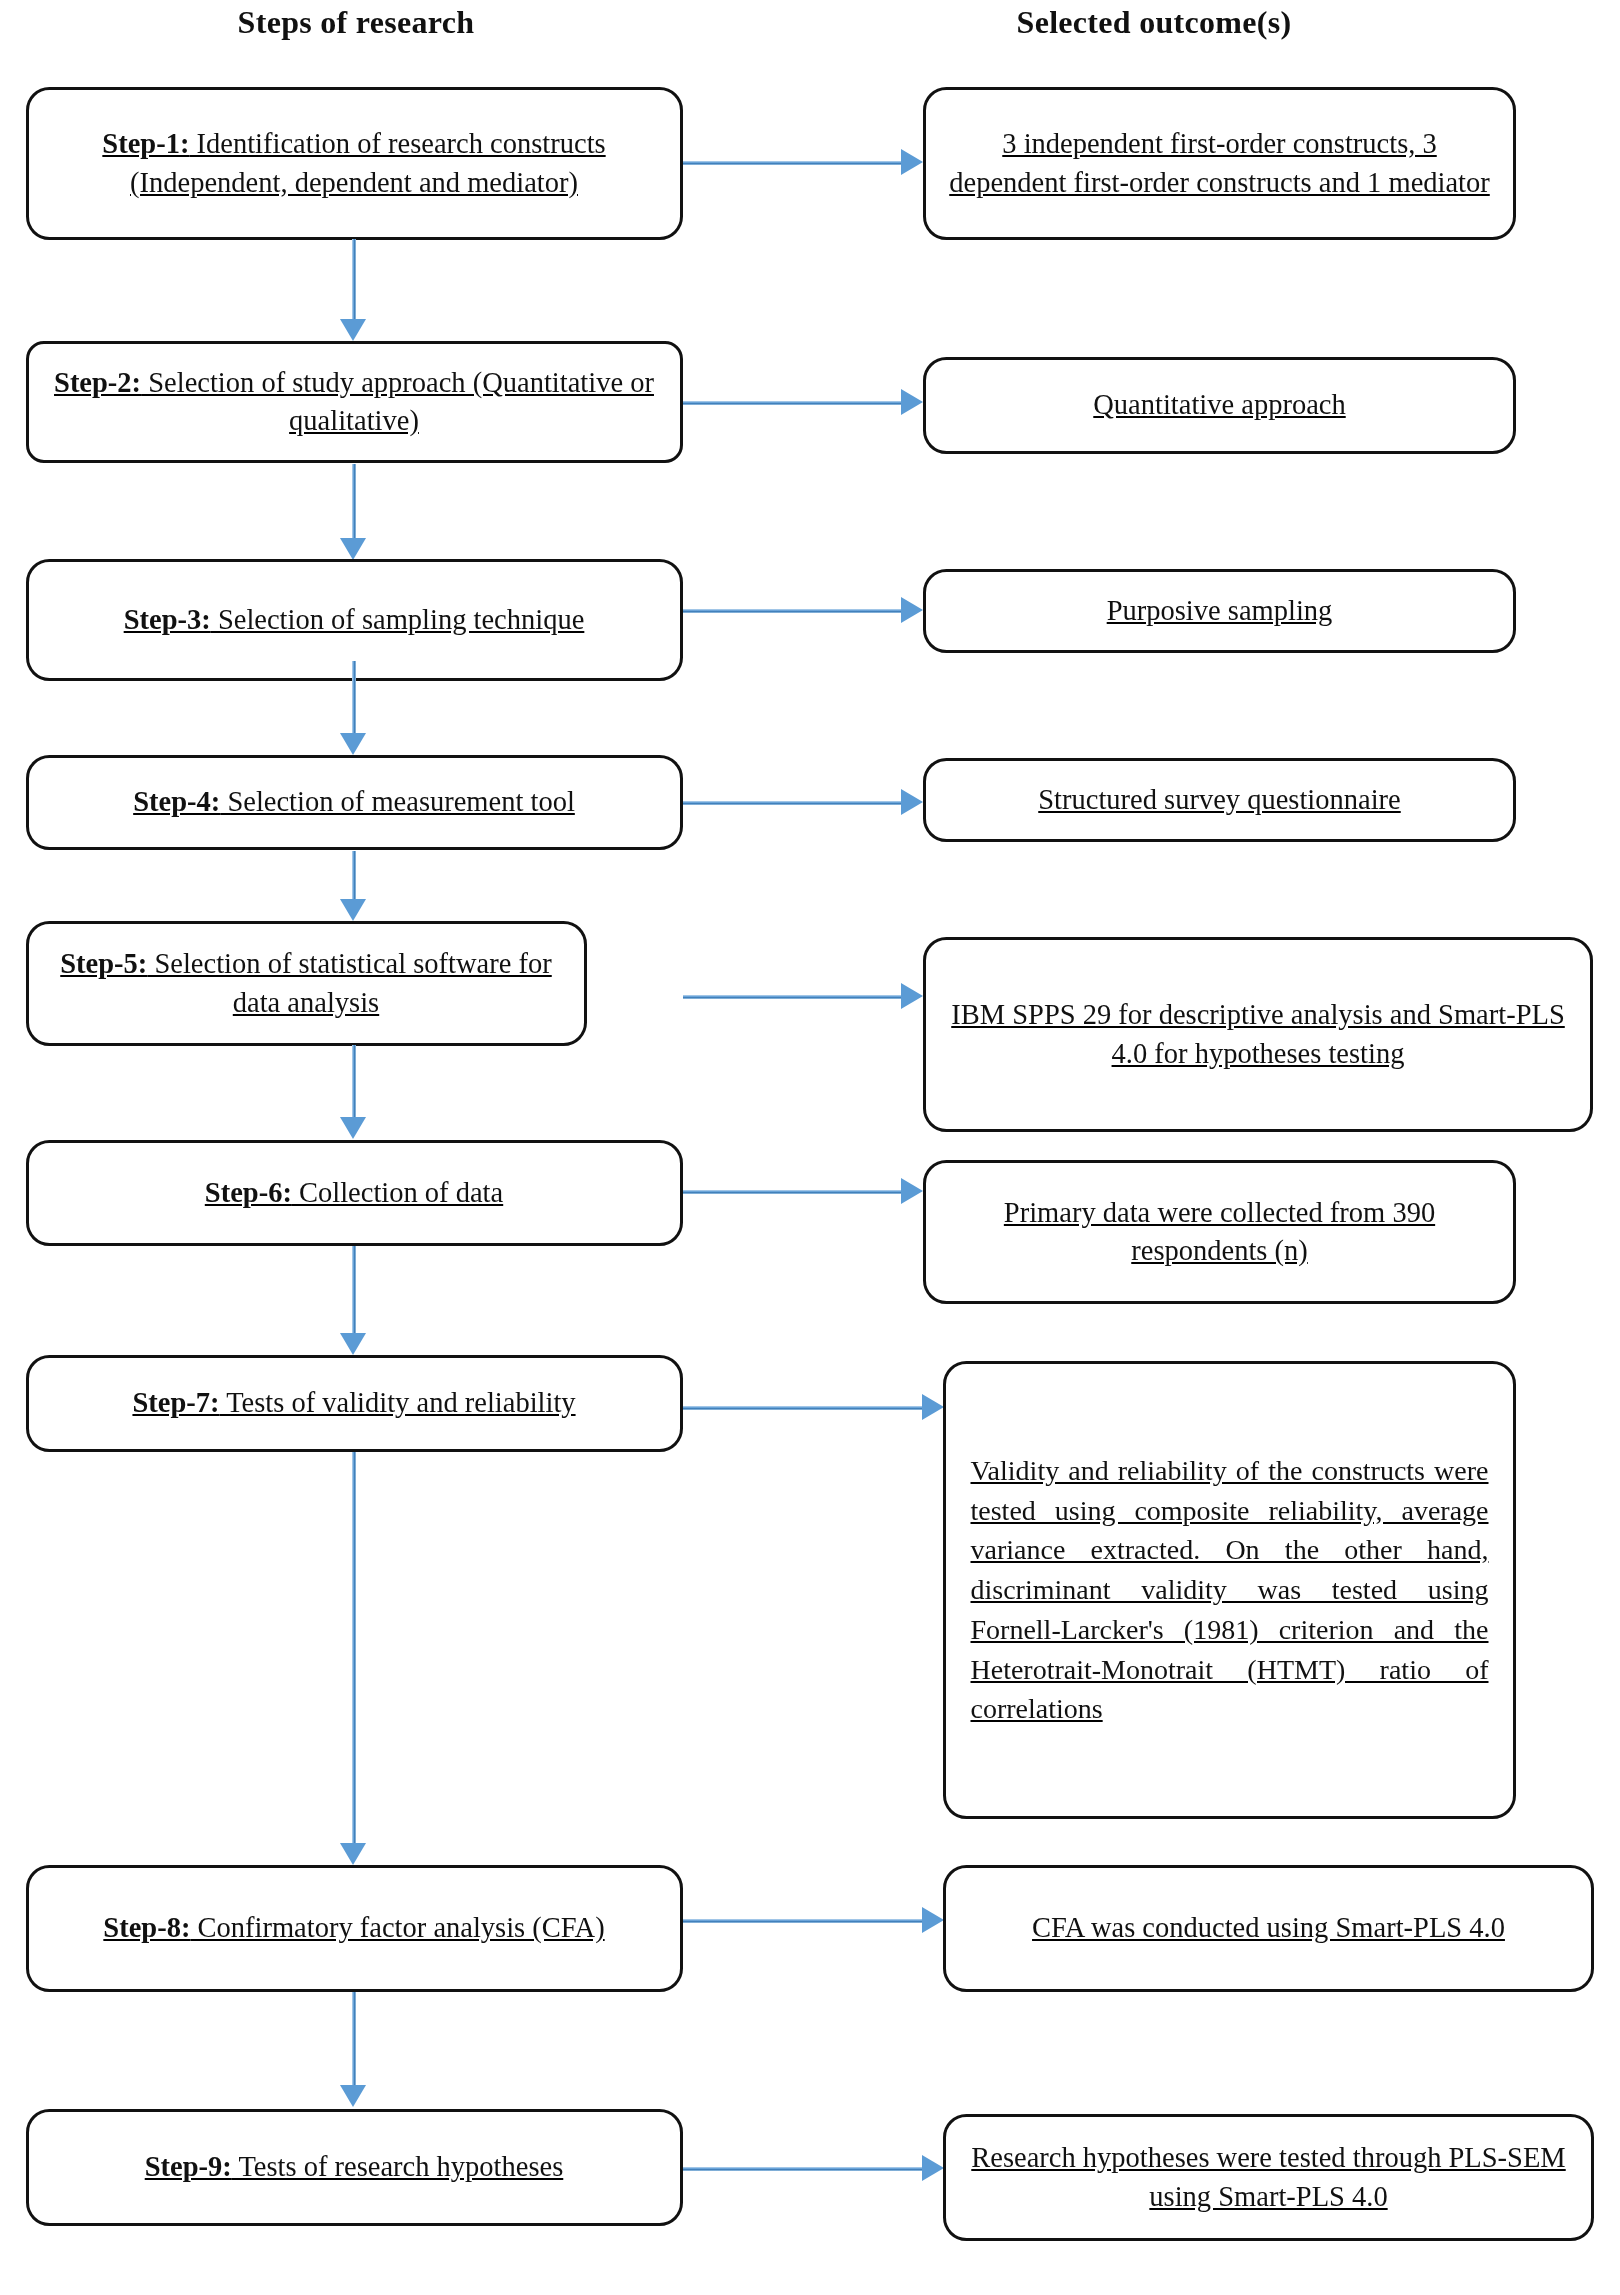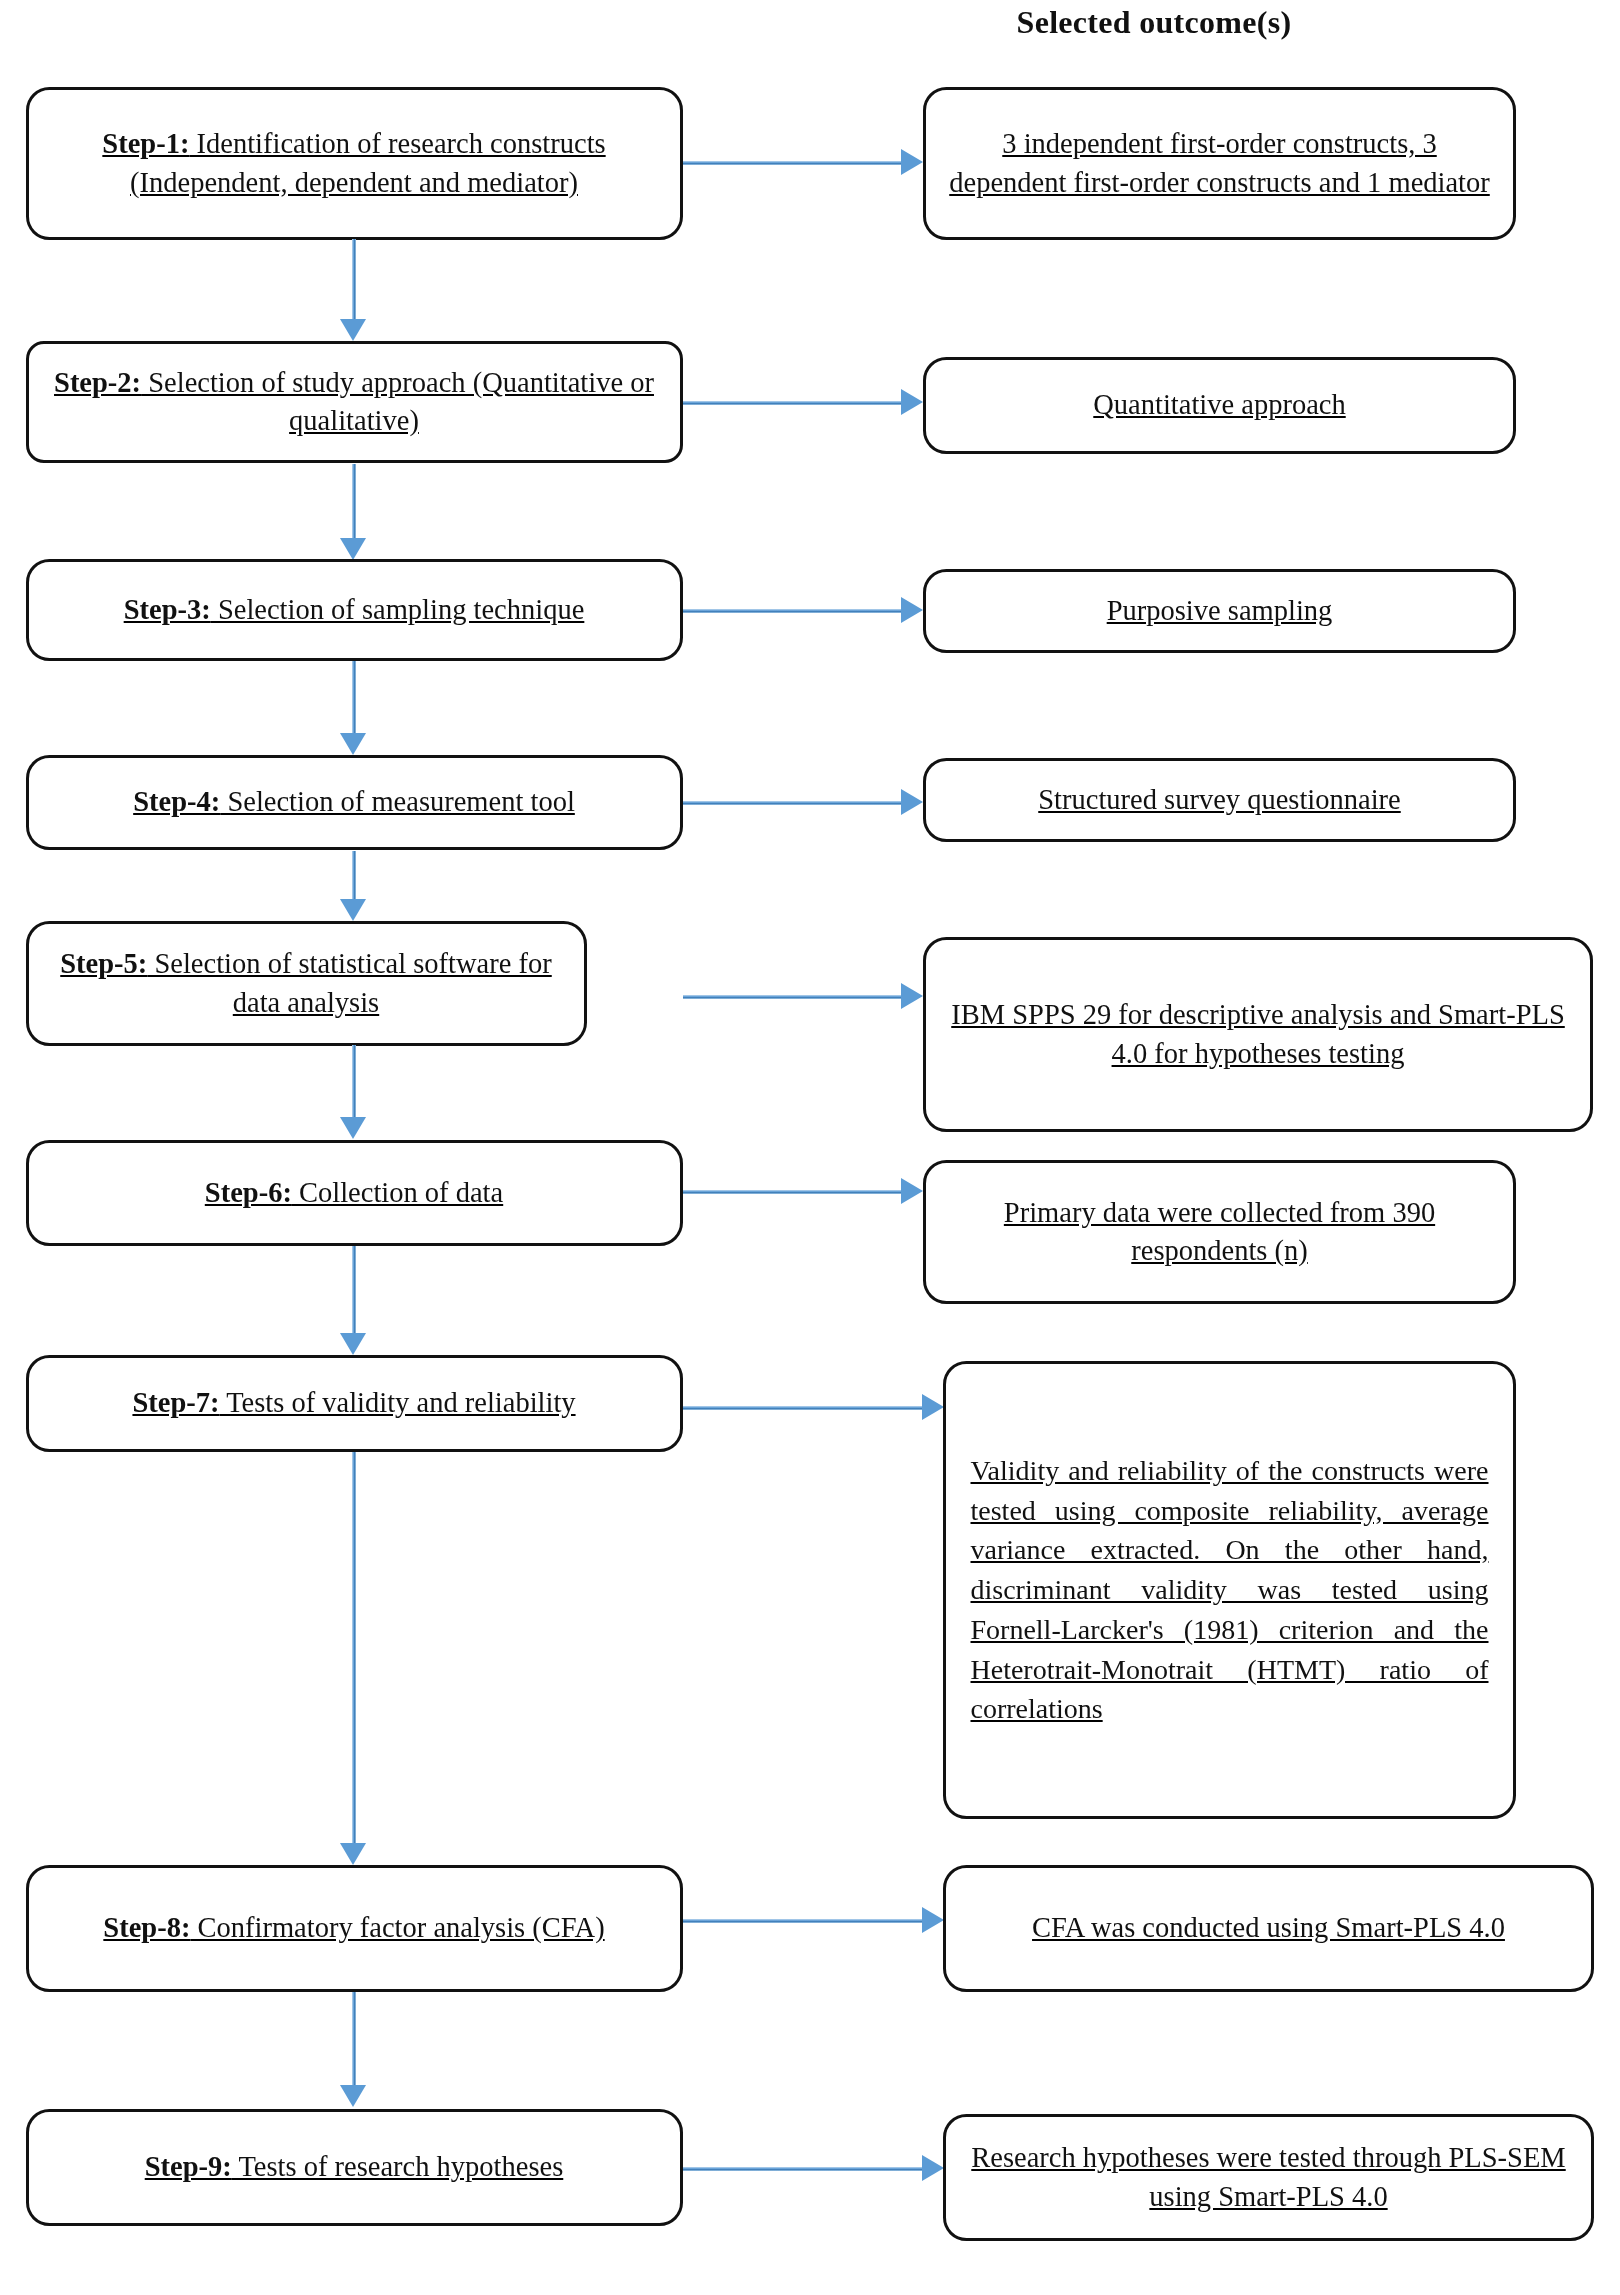--- a/index.html
+++ b/index.html
@@ -63,20 +63,21 @@
     border-left:13.2px solid transparent;
     border-right:13.2px solid transparent;
     border-top:22.4px solid #5b9bd5;
   }
 </style>
 </head>
 <body>
 
 <div id="canvas">
 
+  <div class="col-header" style="left:132px;top:4.1px;width:448px;">Steps of research</div>
   <div class="col-header" style="left:930px;top:4.1px;width:448px;">Selected outcome(s)</div>
 
   <div class="node" style="left:25.5px;top:87px;width:657px;height:153px;">
     <div class="txt">
       <b>Step-1:</b><span> Identification of research constructs (Independent, dependent and mediator)</span>
     </div>
   </div>
   <div class="h-arrow" style="left:683px;top:156px;width:240px;">
     <div class="shaft"></div>
     <div class="head"></div>
@@ -99,21 +100,21 @@
     <div class="head"></div>
   </div>
   <div class="node" style="left:923px;top:357px;width:593px;height:97px;">
     <div class="txt">Quantitative approach</div>
   </div>
   <div class="v-arrow" style="left:347px;top:464px;height:96px;">
     <div class="shaft"></div>
     <div class="head"></div>
   </div>
 
-  <div class="node" style="left:25.5px;top:559px;width:657px;height:102px;">
+  <div class="node" style="left:25.5px;top:559px;width:657px;height:122px;">
     <div class="txt">
       <b>Step-3:</b><span> Selection of sampling technique</span>
     </div>
   </div>
   <div class="h-arrow" style="left:683px;top:604px;width:240px;">
     <div class="shaft"></div>
     <div class="head"></div>
   </div>
   <div class="node" style="left:923px;top:569px;width:593px;height:84px;">
     <div class="txt">Purposive sampling</div>

